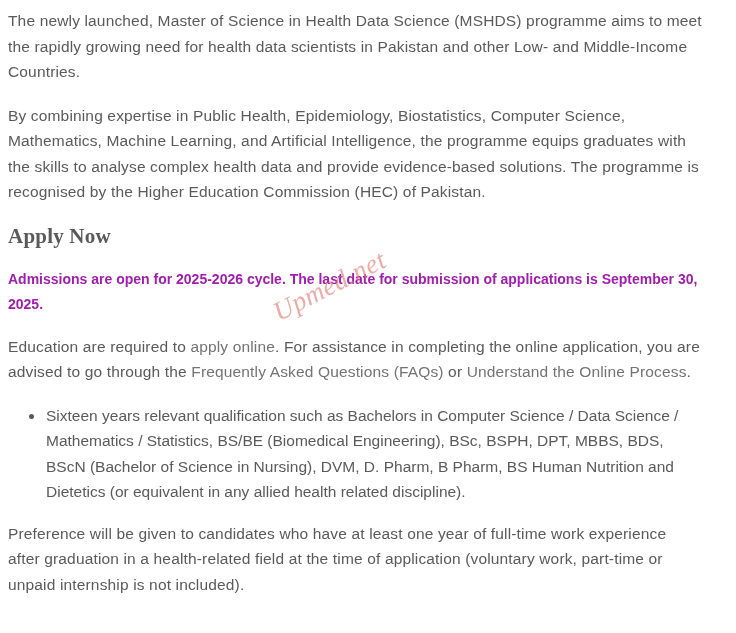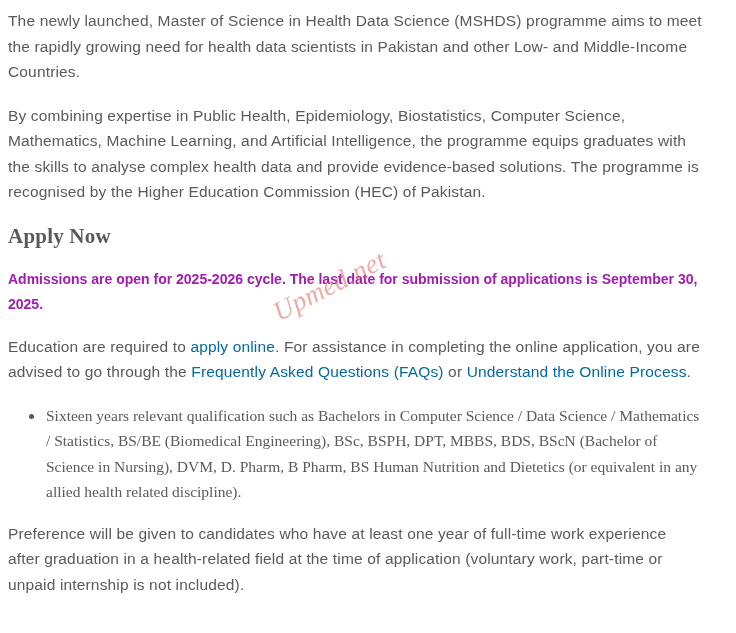--- a/index.html
+++ b/index.html
@@ -39,35 +39,34 @@
     letter-spacing: 0.01em;
   }
   p.bold-note {
     font-size: 14px;
     line-height: 25.5px;
     font-weight: bold;
     color: #a21caf;
     margin: 0 0 16px 0;
   }
   a.inline-link {
-    color: #0369a1;
+    color: #737373;
     text-decoration: none;
   }
   ul.bullet-list {
     margin: 0 0 16px 0;
     padding-left: 38px;
     list-style: none;
   }
   ul.bullet-list li {
     font-size: 15.5px;
     line-height: 25.5px;
     color: #5a5a5a;
     position: relative;
     margin: 0;
-    font-family: Liberation Serif, serif;
   }
   ul.bullet-list li::before {
     content: "";
     position: absolute;
     left: -17px;
     top: 11px;
     width: 5px;
     height: 5px;
     background: #5a5a5a;
     border-radius: 50%;

